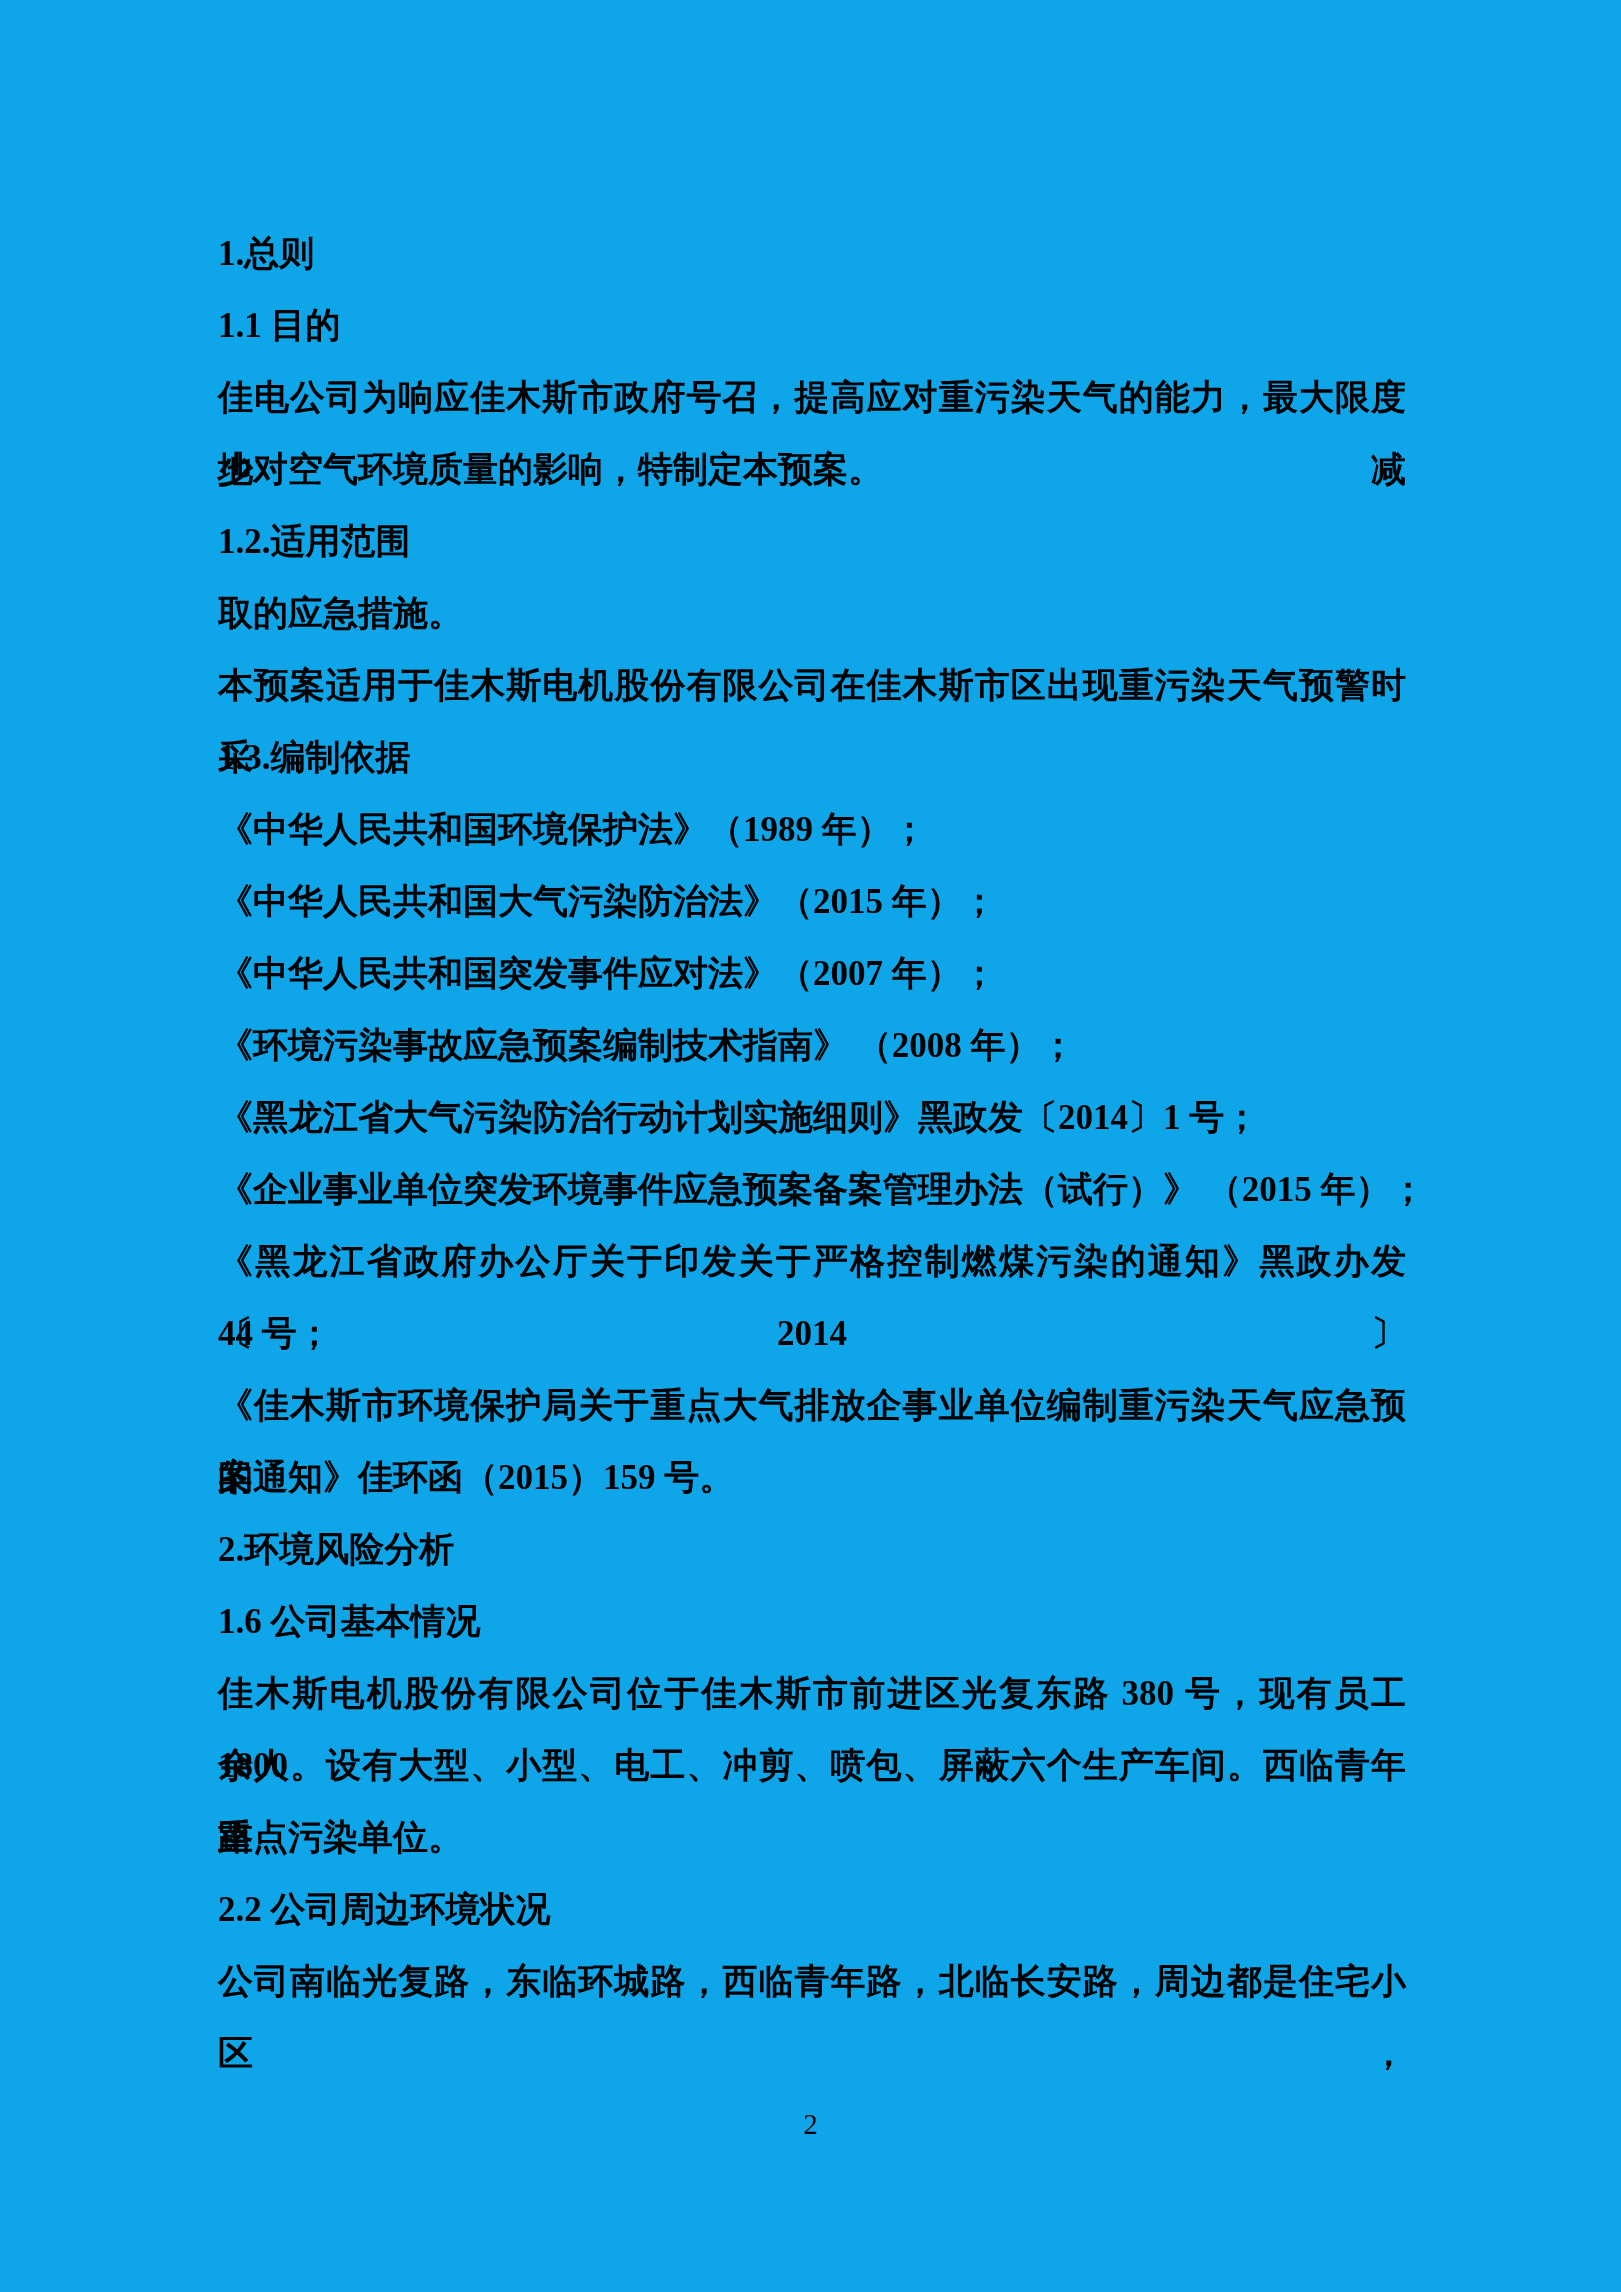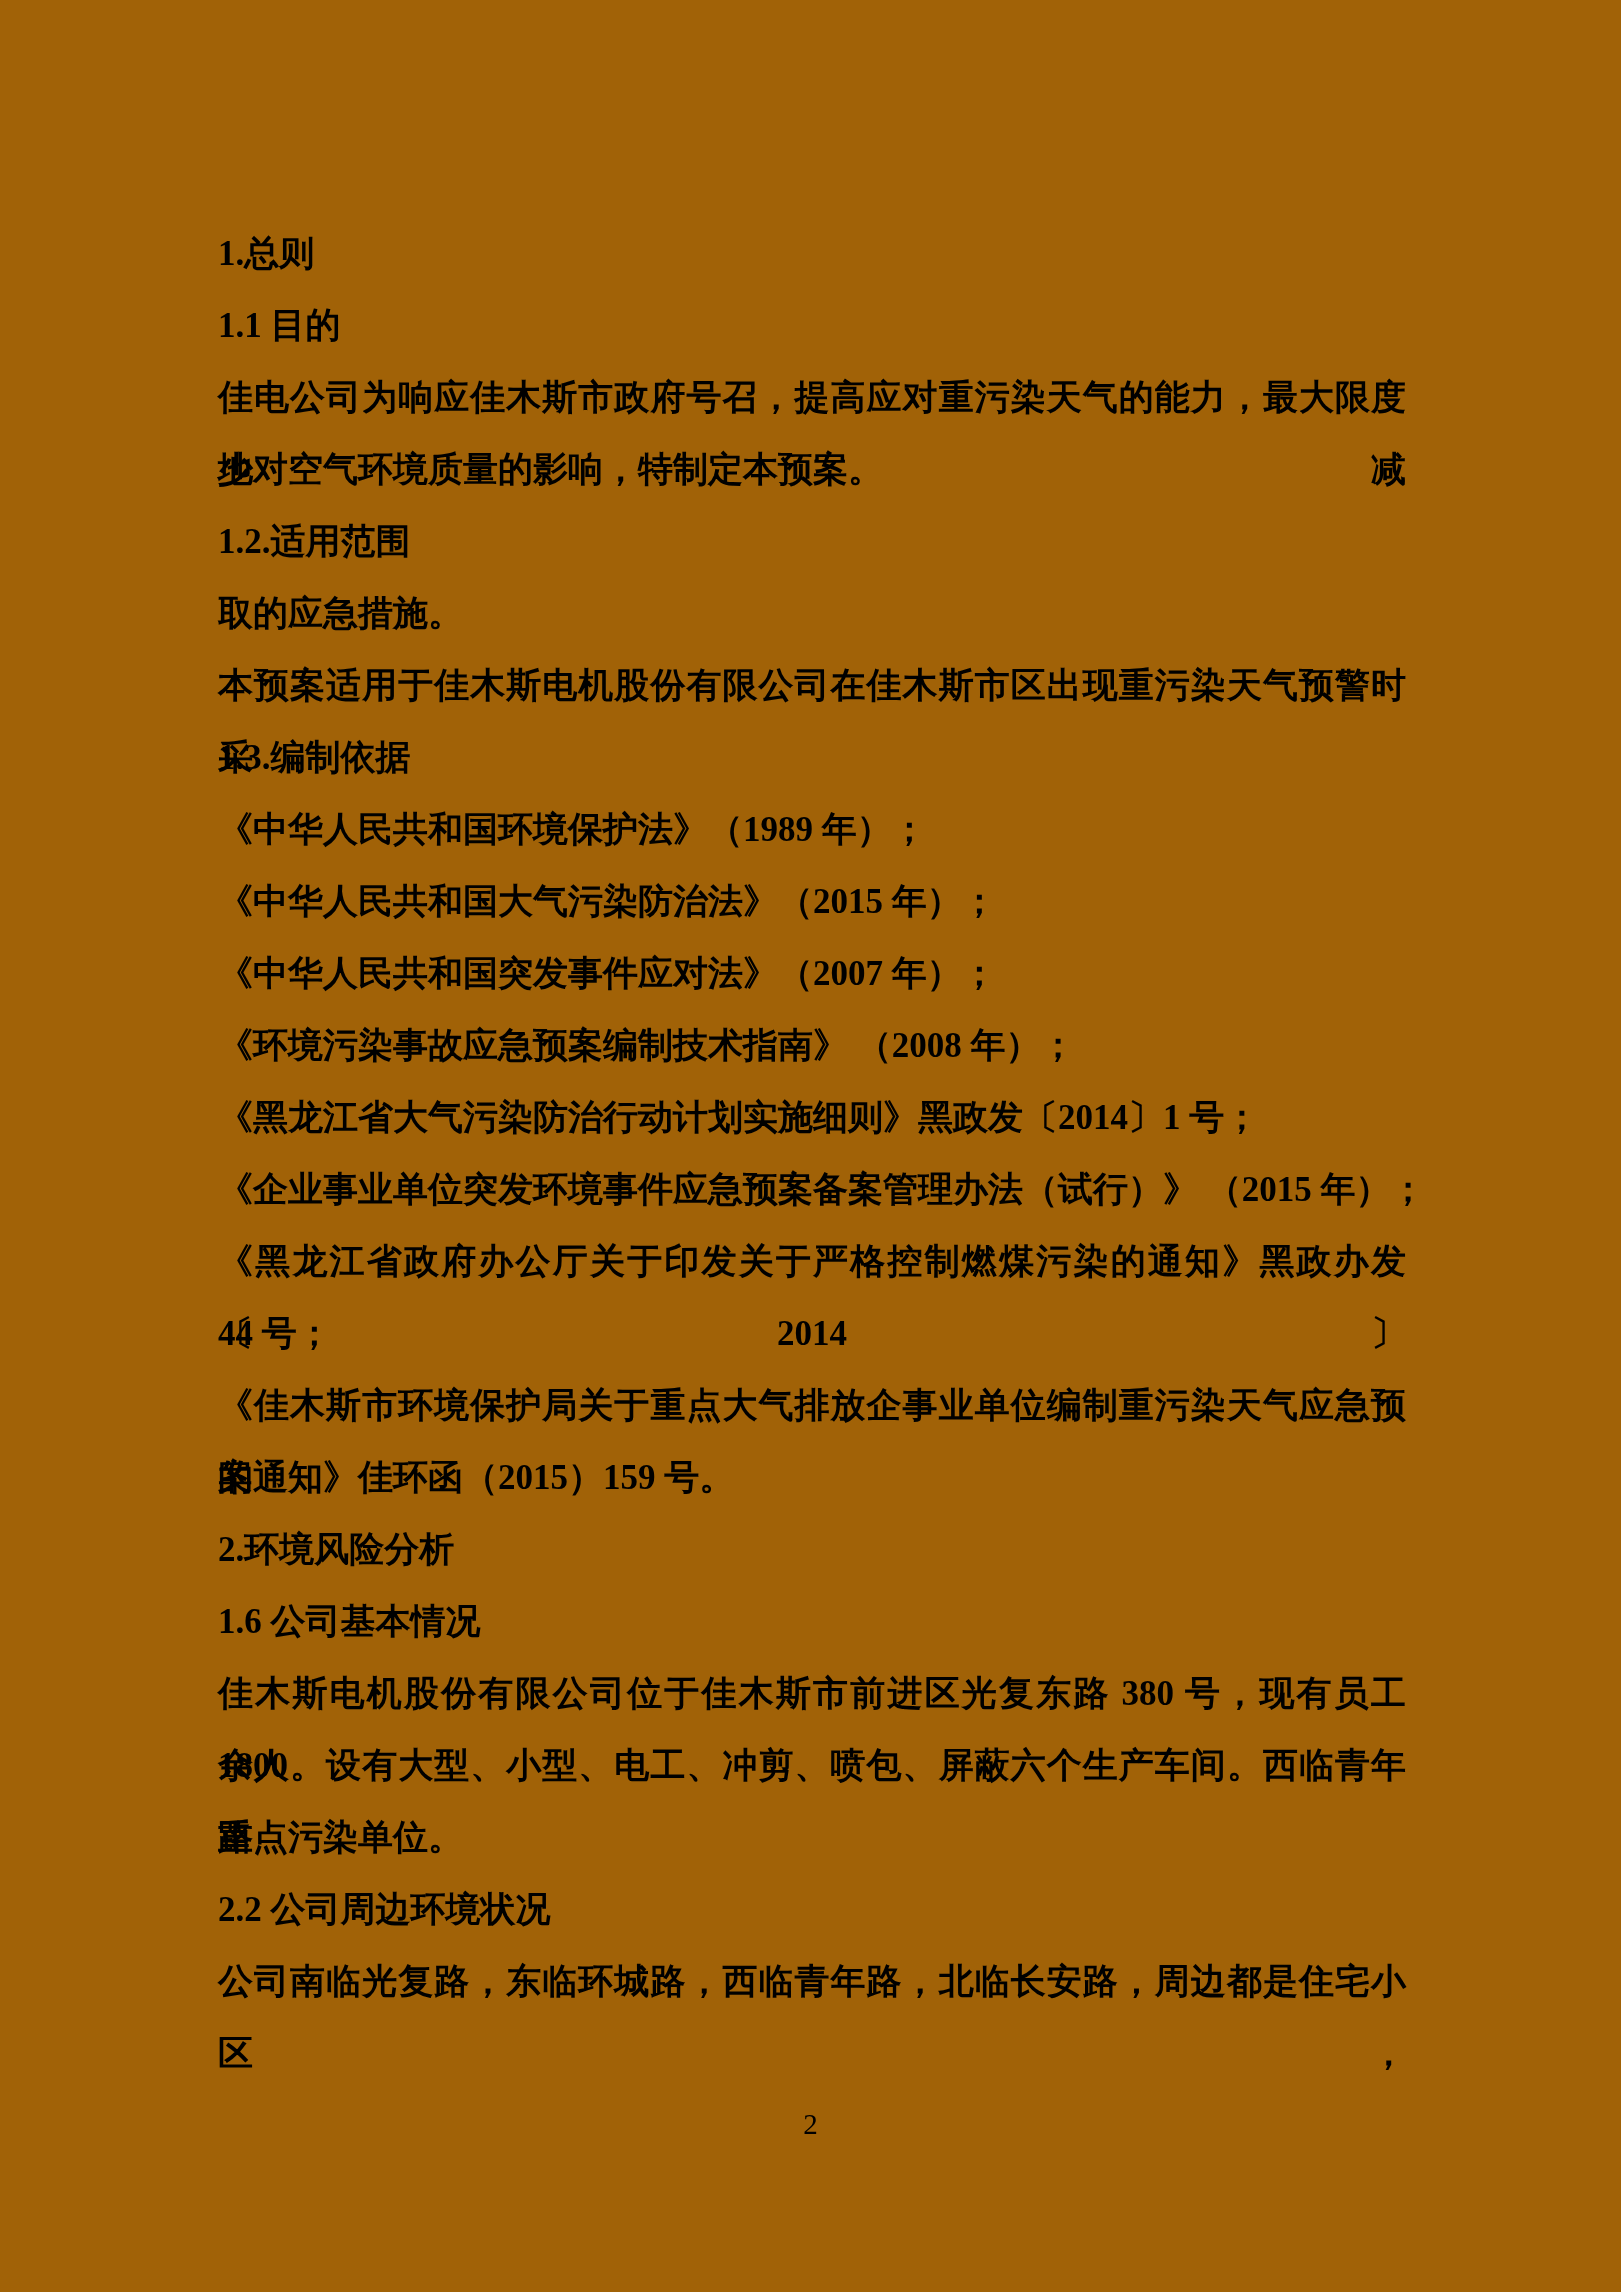--- a/index.html
+++ b/index.html
@@ -4,21 +4,21 @@
 <style>
   html, body {
     margin: 0;
     padding: 0;
     background: #ffffff;
   }
   .page {
     position: relative;
     width: 1621px;
     height: 2293px;
-    background: #a16207;
+    background: #0ea5e9;
     color: #000000;
     font-family: "Liberation Serif", "DejaVu Serif", serif;
     overflow: hidden;
   }
   .doc {
     position: absolute;
     top: 218px;
     left: 218px;
     width: 1188px;
   }

